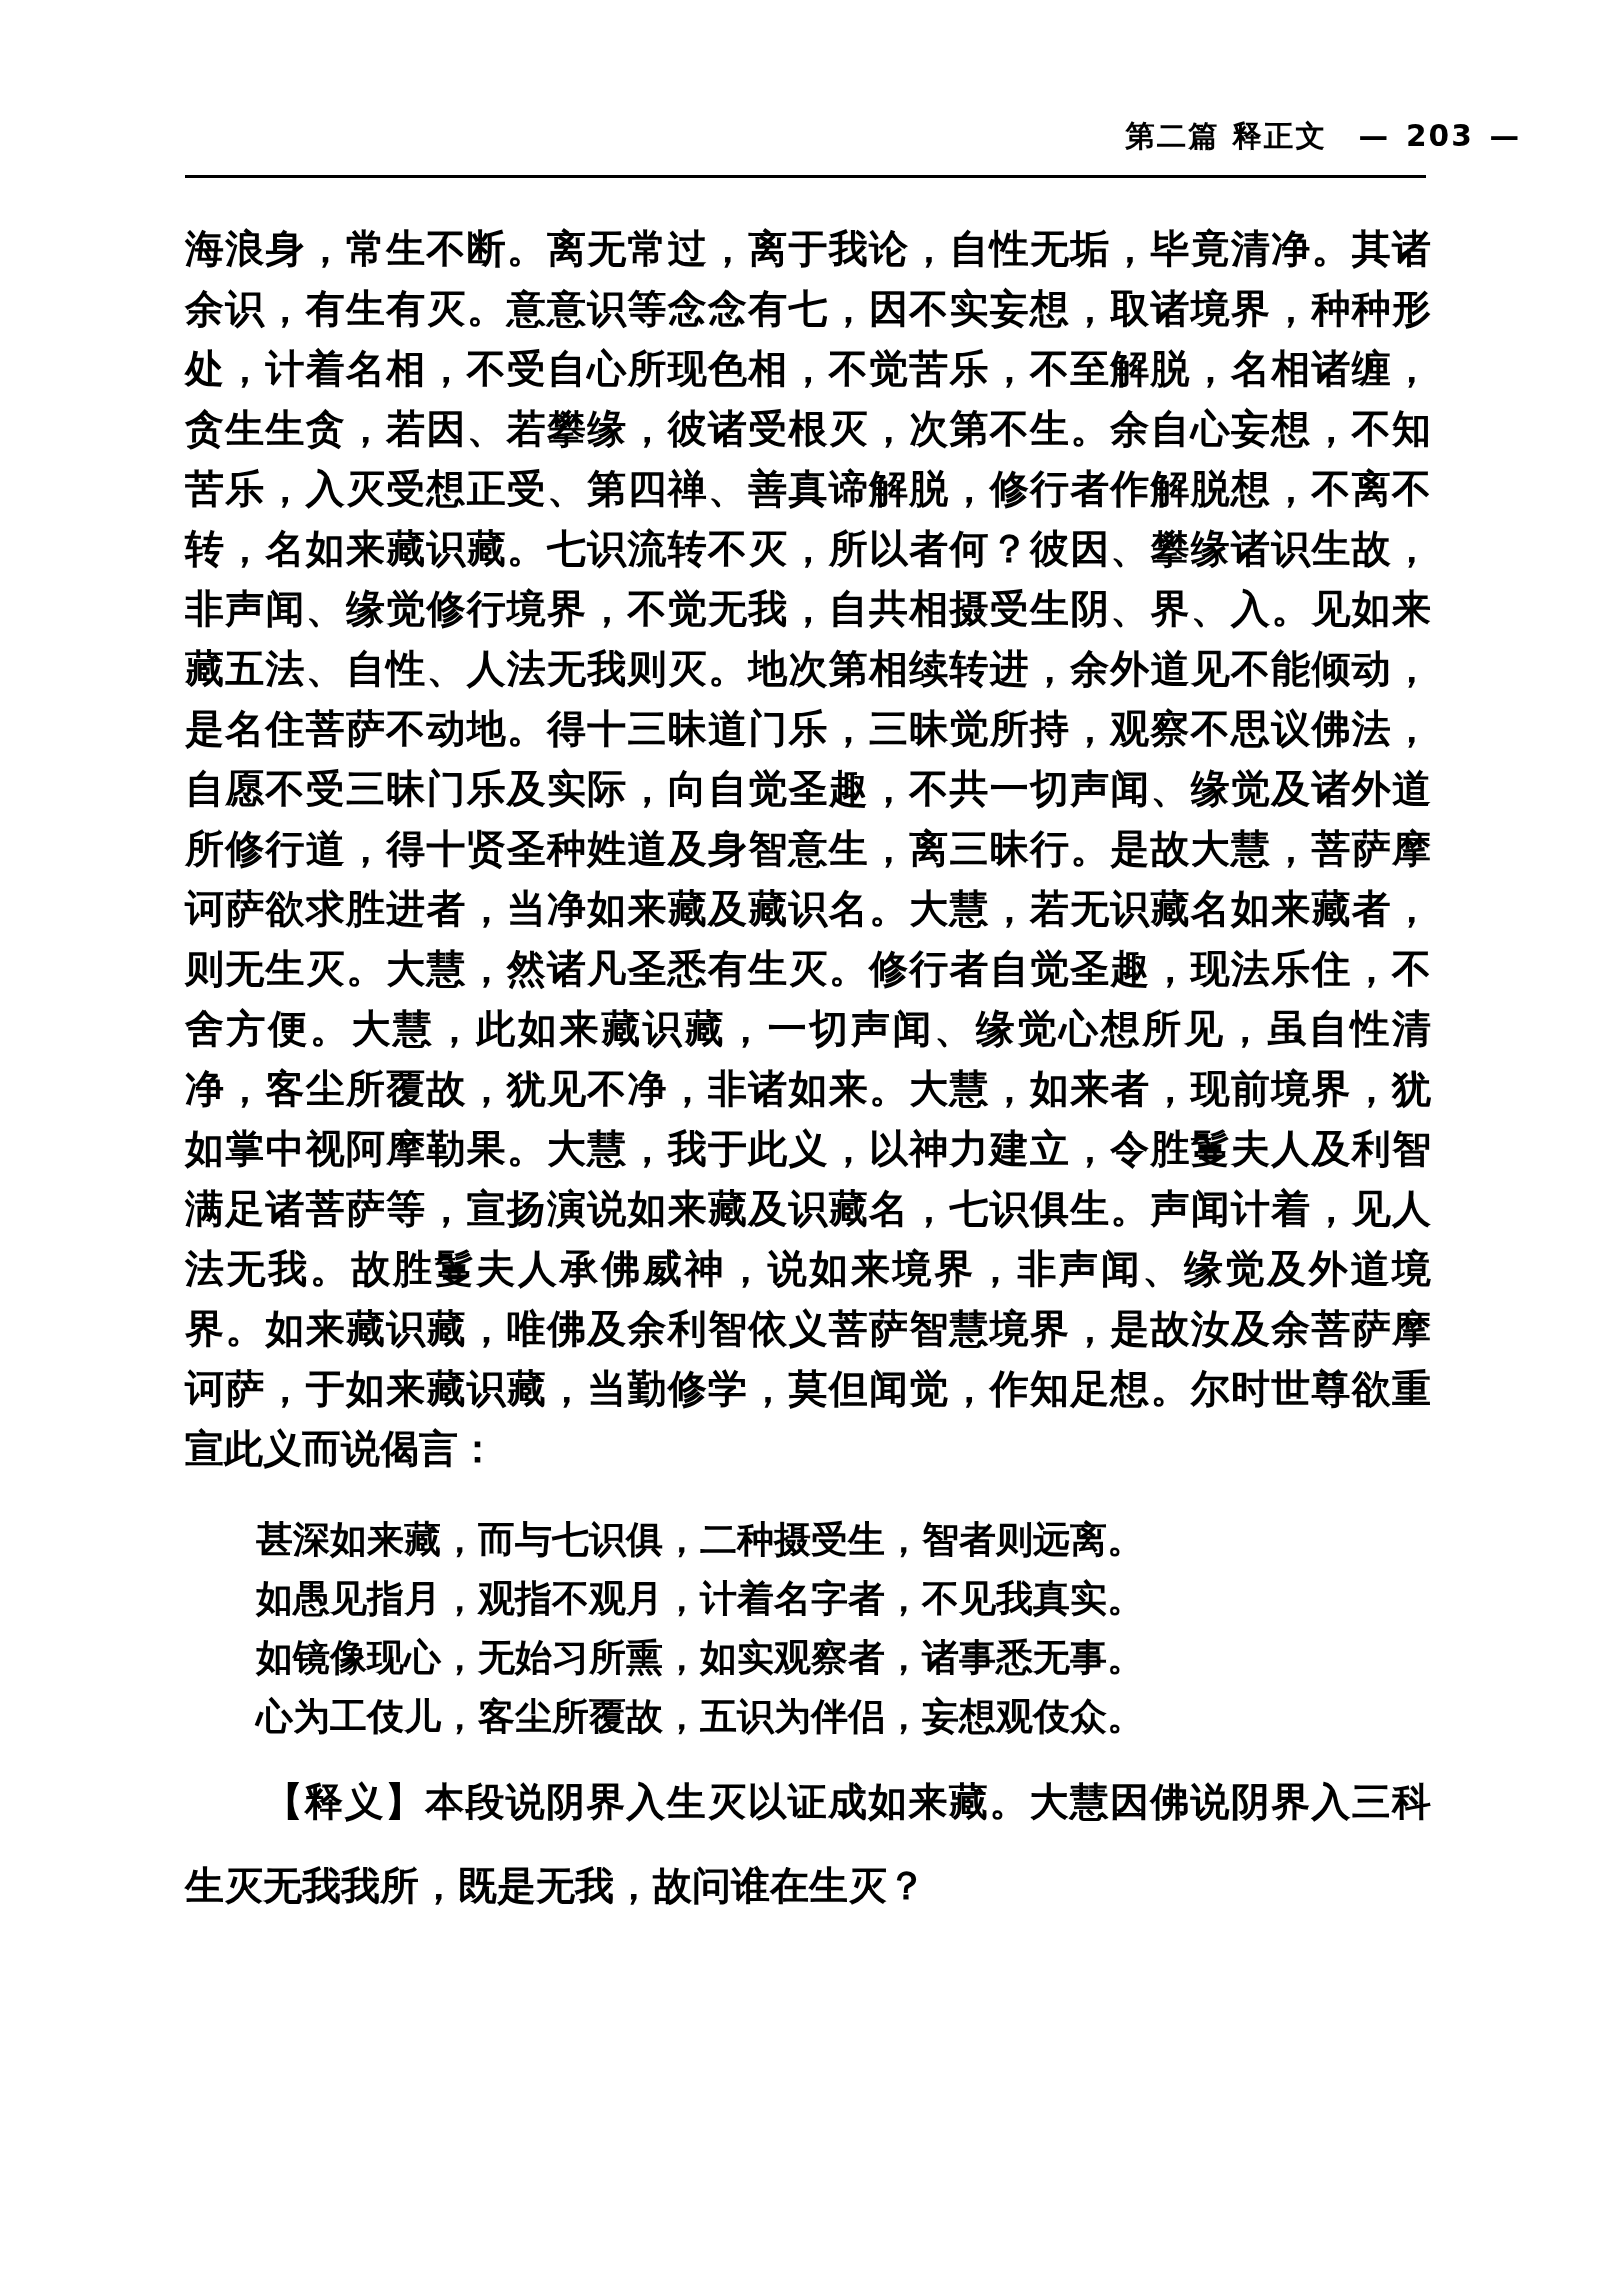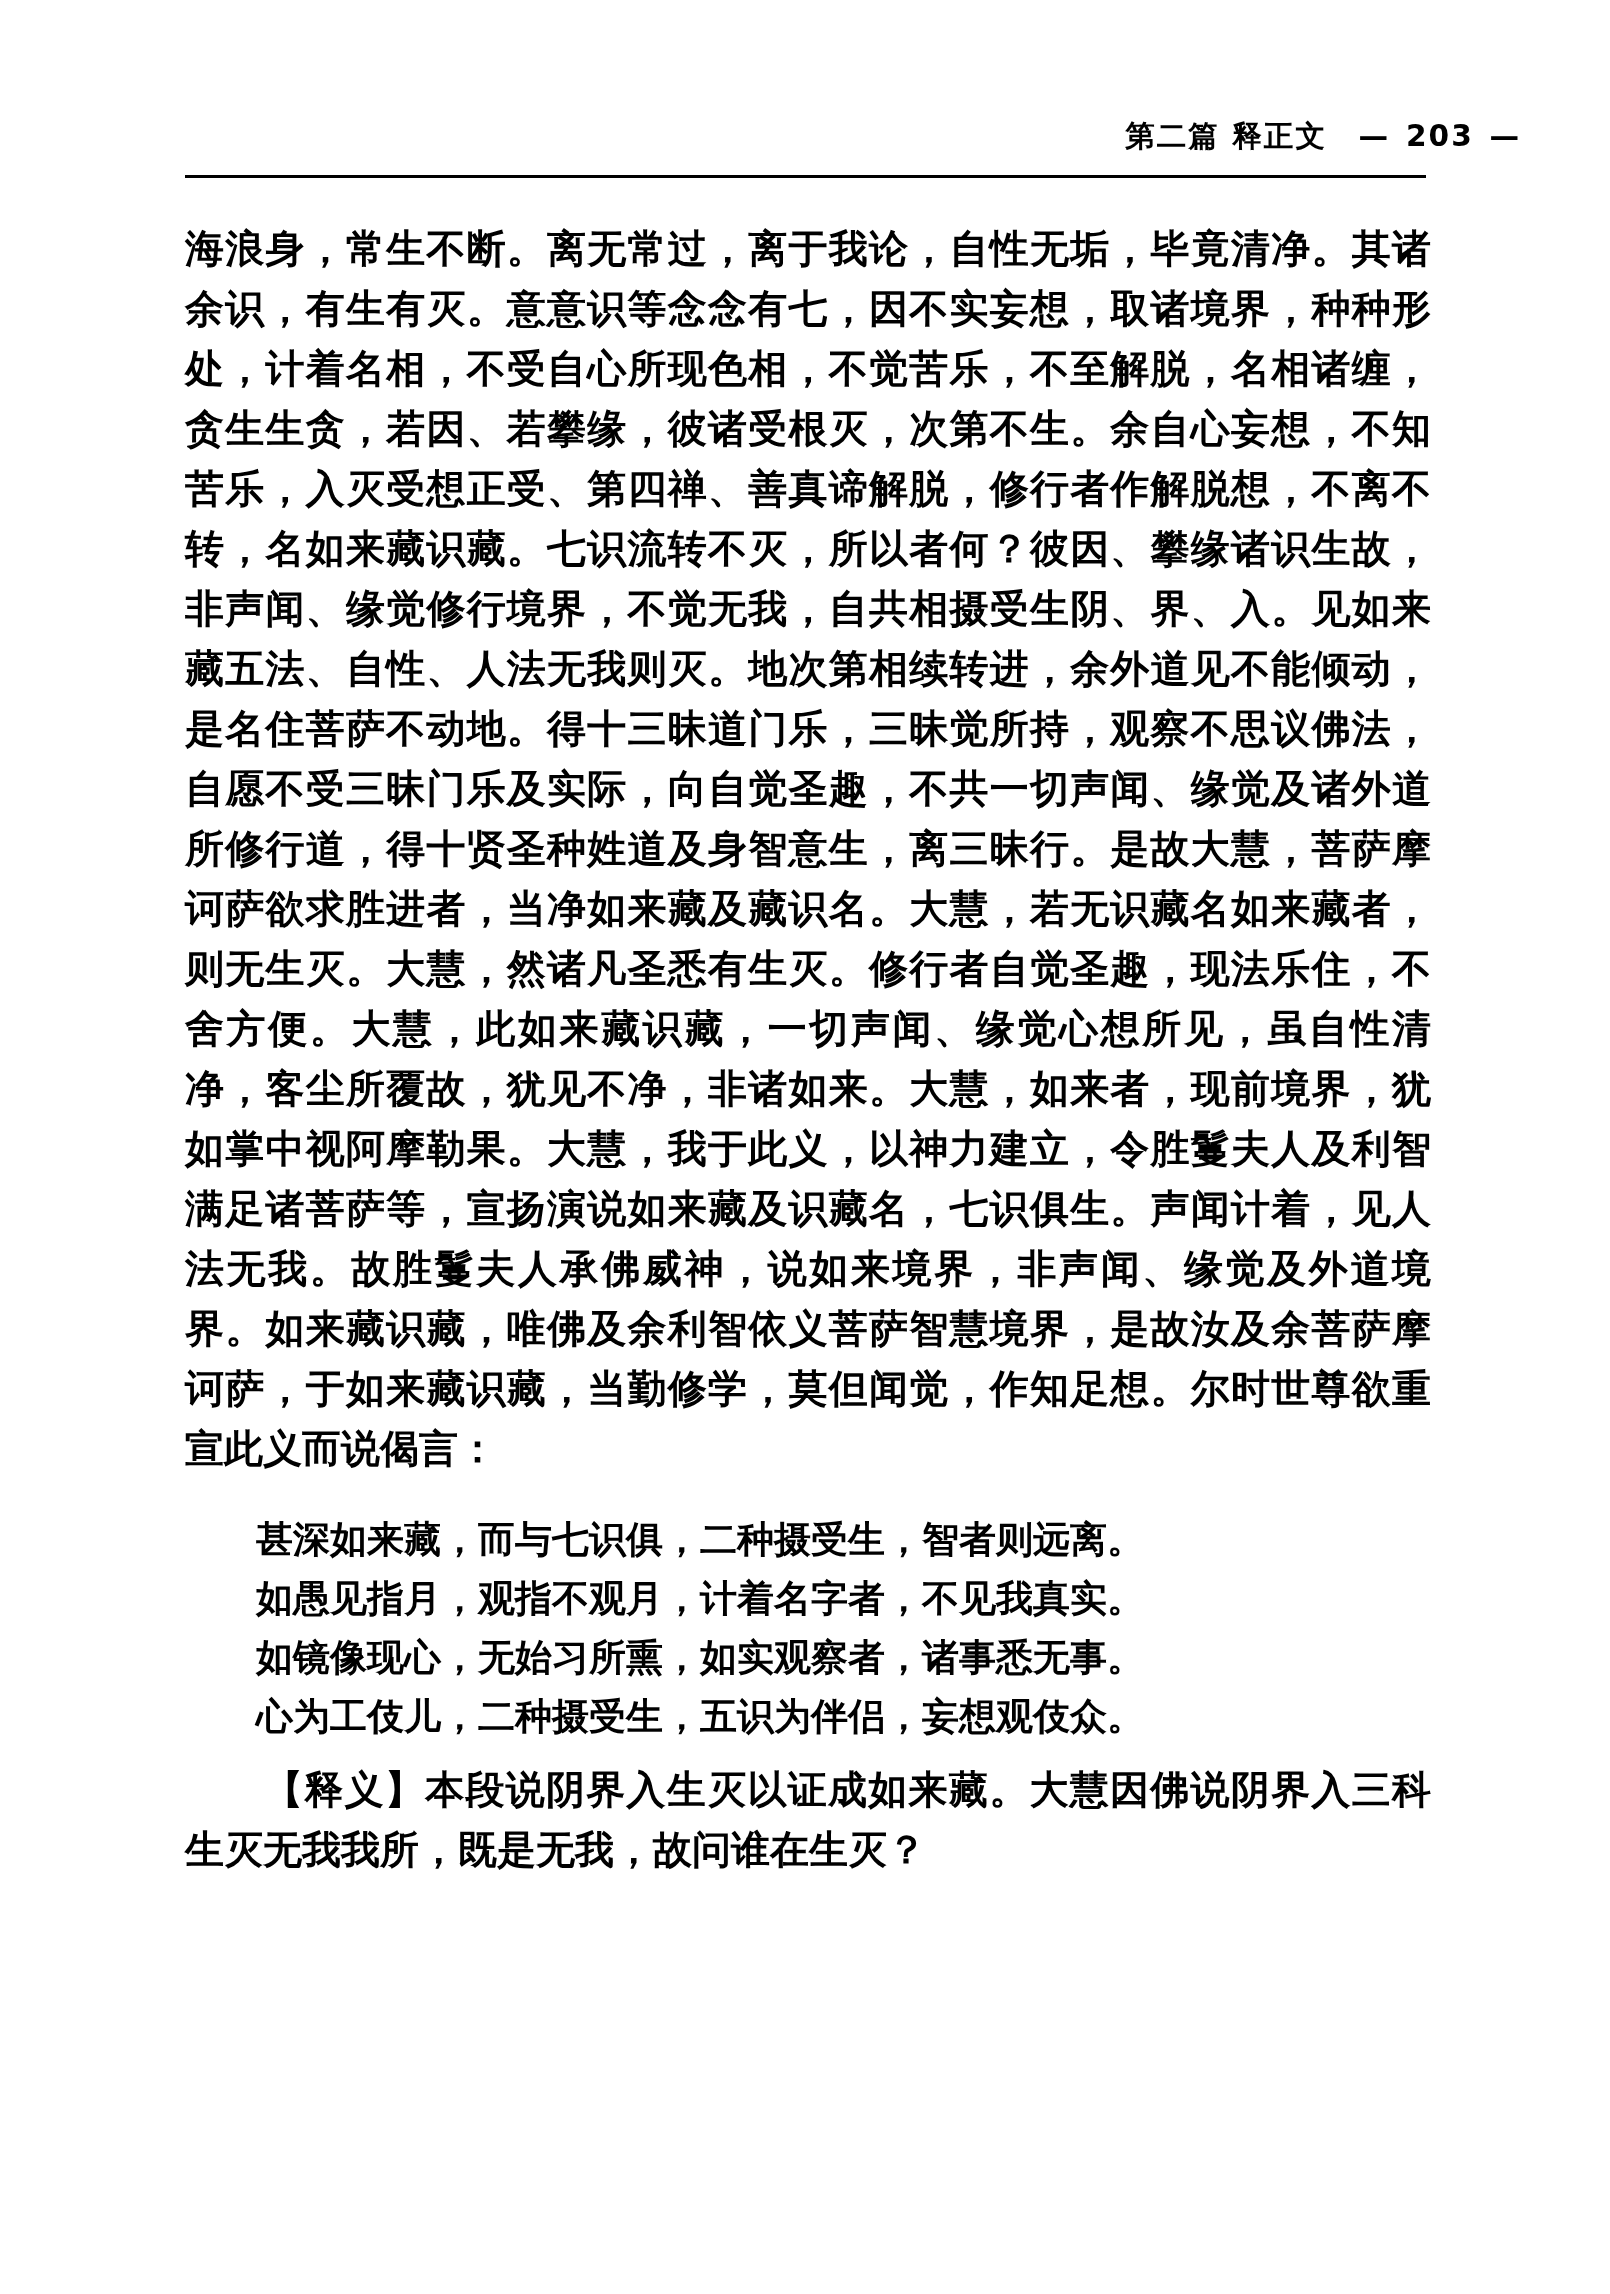--- a/index.html
+++ b/index.html
@@ -70,21 +70,21 @@
     font-size: 37px;
     font-weight: bold;
     line-height: 59px;
     padding-left: 71px;
     white-space: nowrap;
   }
   p.commentary {
     margin: 13.8px 0 0 0;
     font-size: 39px;
     font-weight: bold;
-    line-height: 60px;
+    line-height: 84px;
     text-align: justify;
     text-justify: inter-character;
   }
   .indent { text-indent: 79px; }
 </style>
 </head>
 <body>
 
 <div class="page">
 
@@ -95,21 +95,21 @@
   <div class="rule"></div>
 
   <div class="content">
 
     <p class="body">海浪身，常生不断。离无常过，离于我论，自性无垢，毕竟清净。其诸余识，有生有灭。意意识等念念有七，因不实妄想，取诸境界，种种形处，计着名相，不受自心所现色相，不觉苦乐，不至解脱，名相诸缠，贪生生贪，若因、若攀缘，彼诸受根灭，次第不生。余自心妄想，不知苦乐，入灭受想正受、第四禅、善真谛解脱，修行者作解脱想，不离不转，名如来藏识藏。七识流转不灭，所以者何？彼因、攀缘诸识生故，非声闻、缘觉修行境界，不觉无我，自共相摄受生阴、界、入。见如来藏五法、自性、人法无我则灭。地次第相续转进，余外道见不能倾动，是名住菩萨不动地。得十三昧道门乐，三昧觉所持，观察不思议佛法，自愿不受三昧门乐及实际，向自觉圣趣，不共一切声闻、缘觉及诸外道所修行道，得十贤圣种姓道及身智意生，离三昧行。是故大慧，菩萨摩诃萨欲求胜进者，当净如来藏及藏识名。大慧，若无识藏名如来藏者，则无生灭。大慧，然诸凡圣悉有生灭。修行者自觉圣趣，现法乐住，不舍方便。大慧，此如来藏识藏，一切声闻、缘觉心想所见，虽自性清净，客尘所覆故，犹见不净，非诸如来。大慧，如来者，现前境界，犹如掌中视阿摩勒果。大慧，我于此义，以神力建立，令胜鬘夫人及利智满足诸菩萨等，宣扬演说如来藏及识藏名，七识俱生。声闻计着，见人法无我。故胜鬘夫人承佛威神，说如来境界，非声闻、缘觉及外道境界。如来藏识藏，唯佛及余利智依义菩萨智慧境界，是故汝及余菩萨摩诃萨，于如来藏识藏，当勤修学，莫但闻觉，作知足想。尔时世尊欲重宣此义而说偈言：</p>
 
     <div class="verse-block">
       <p class="verse">甚深如来藏，而与七识俱，二种摄受生，智者则远离。</p>
       <p class="verse">如愚见指月，观指不观月，计着名字者，不见我真实。</p>
       <p class="verse">如镜像现心，无始习所熏，如实观察者，诸事悉无事。</p>
-      <p class="verse">心为工伎儿，二种摄受生，五识为伴侣，妄想观伎众。</p>
+      <p class="verse">心为工伎儿，客尘所覆故，五识为伴侣，妄想观伎众。</p>
     </div>
 
     <p class="commentary indent"><span>【释义】</span><span>本段说阴界入生灭以证成如来藏。大慧因佛说阴界入三科生灭无我我所，既是无我，故问谁在生灭？</span></p>
 
   </div>
 
 </div>
 
 
 </body></html>

